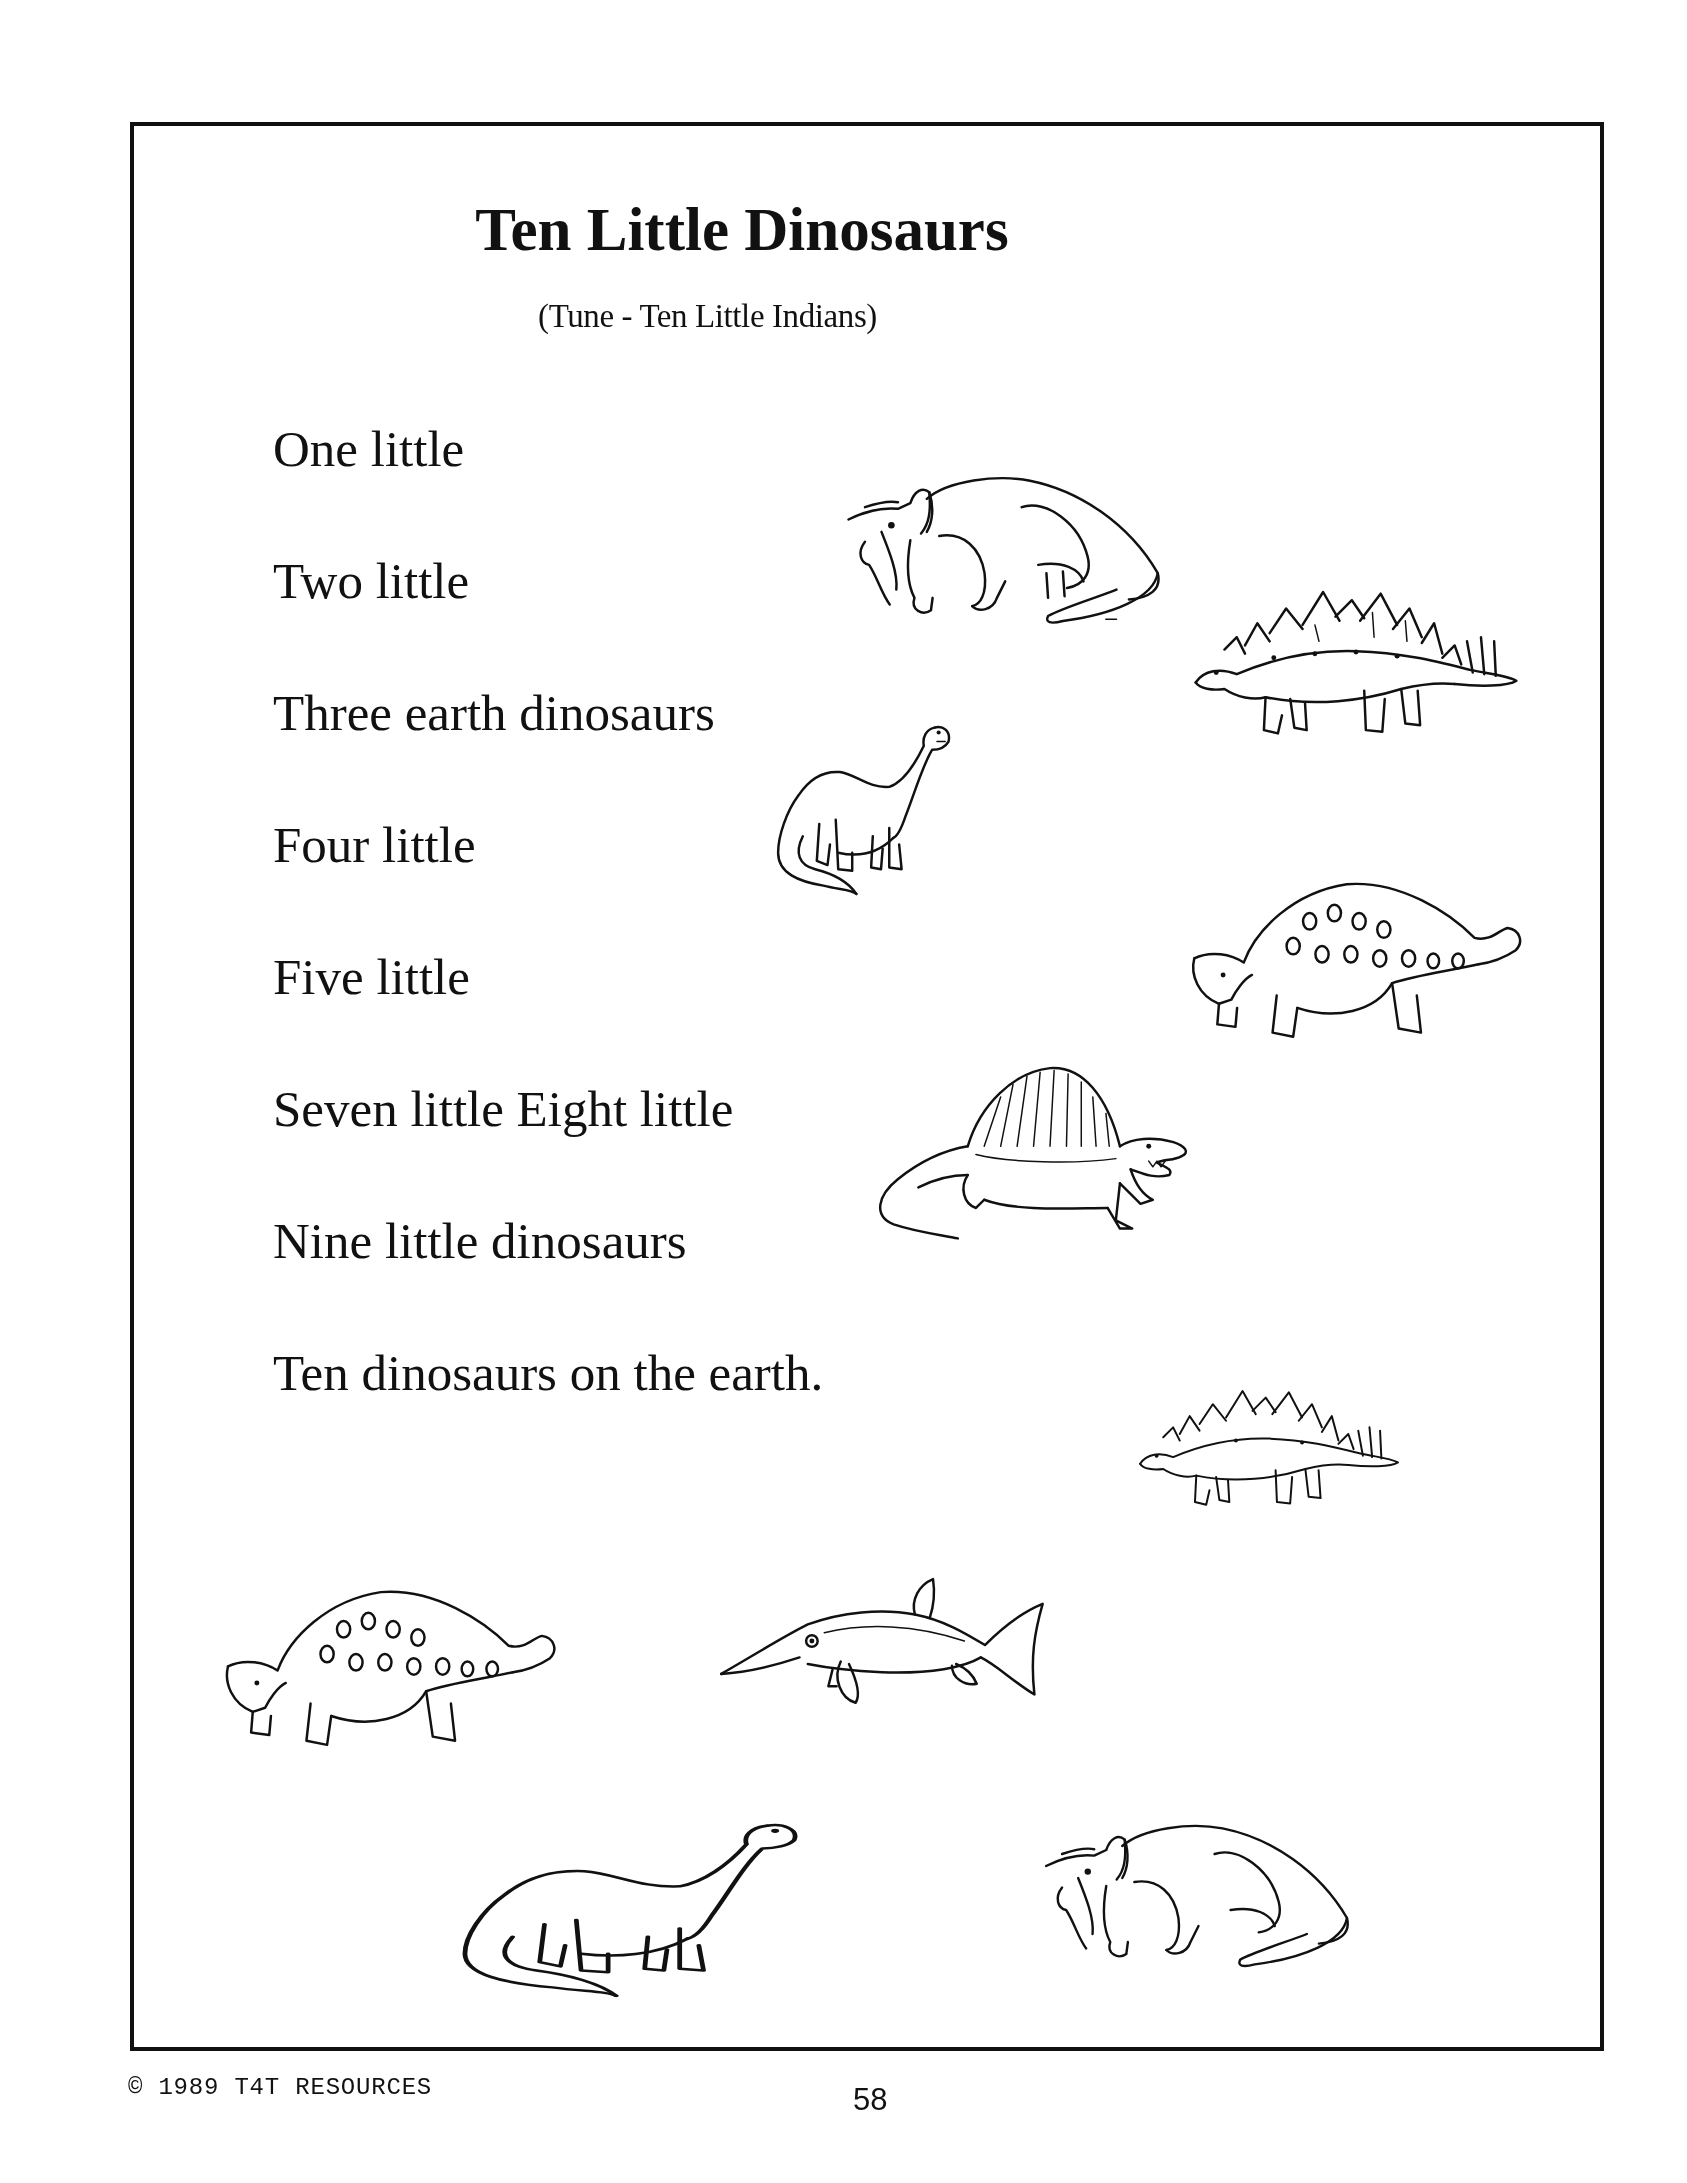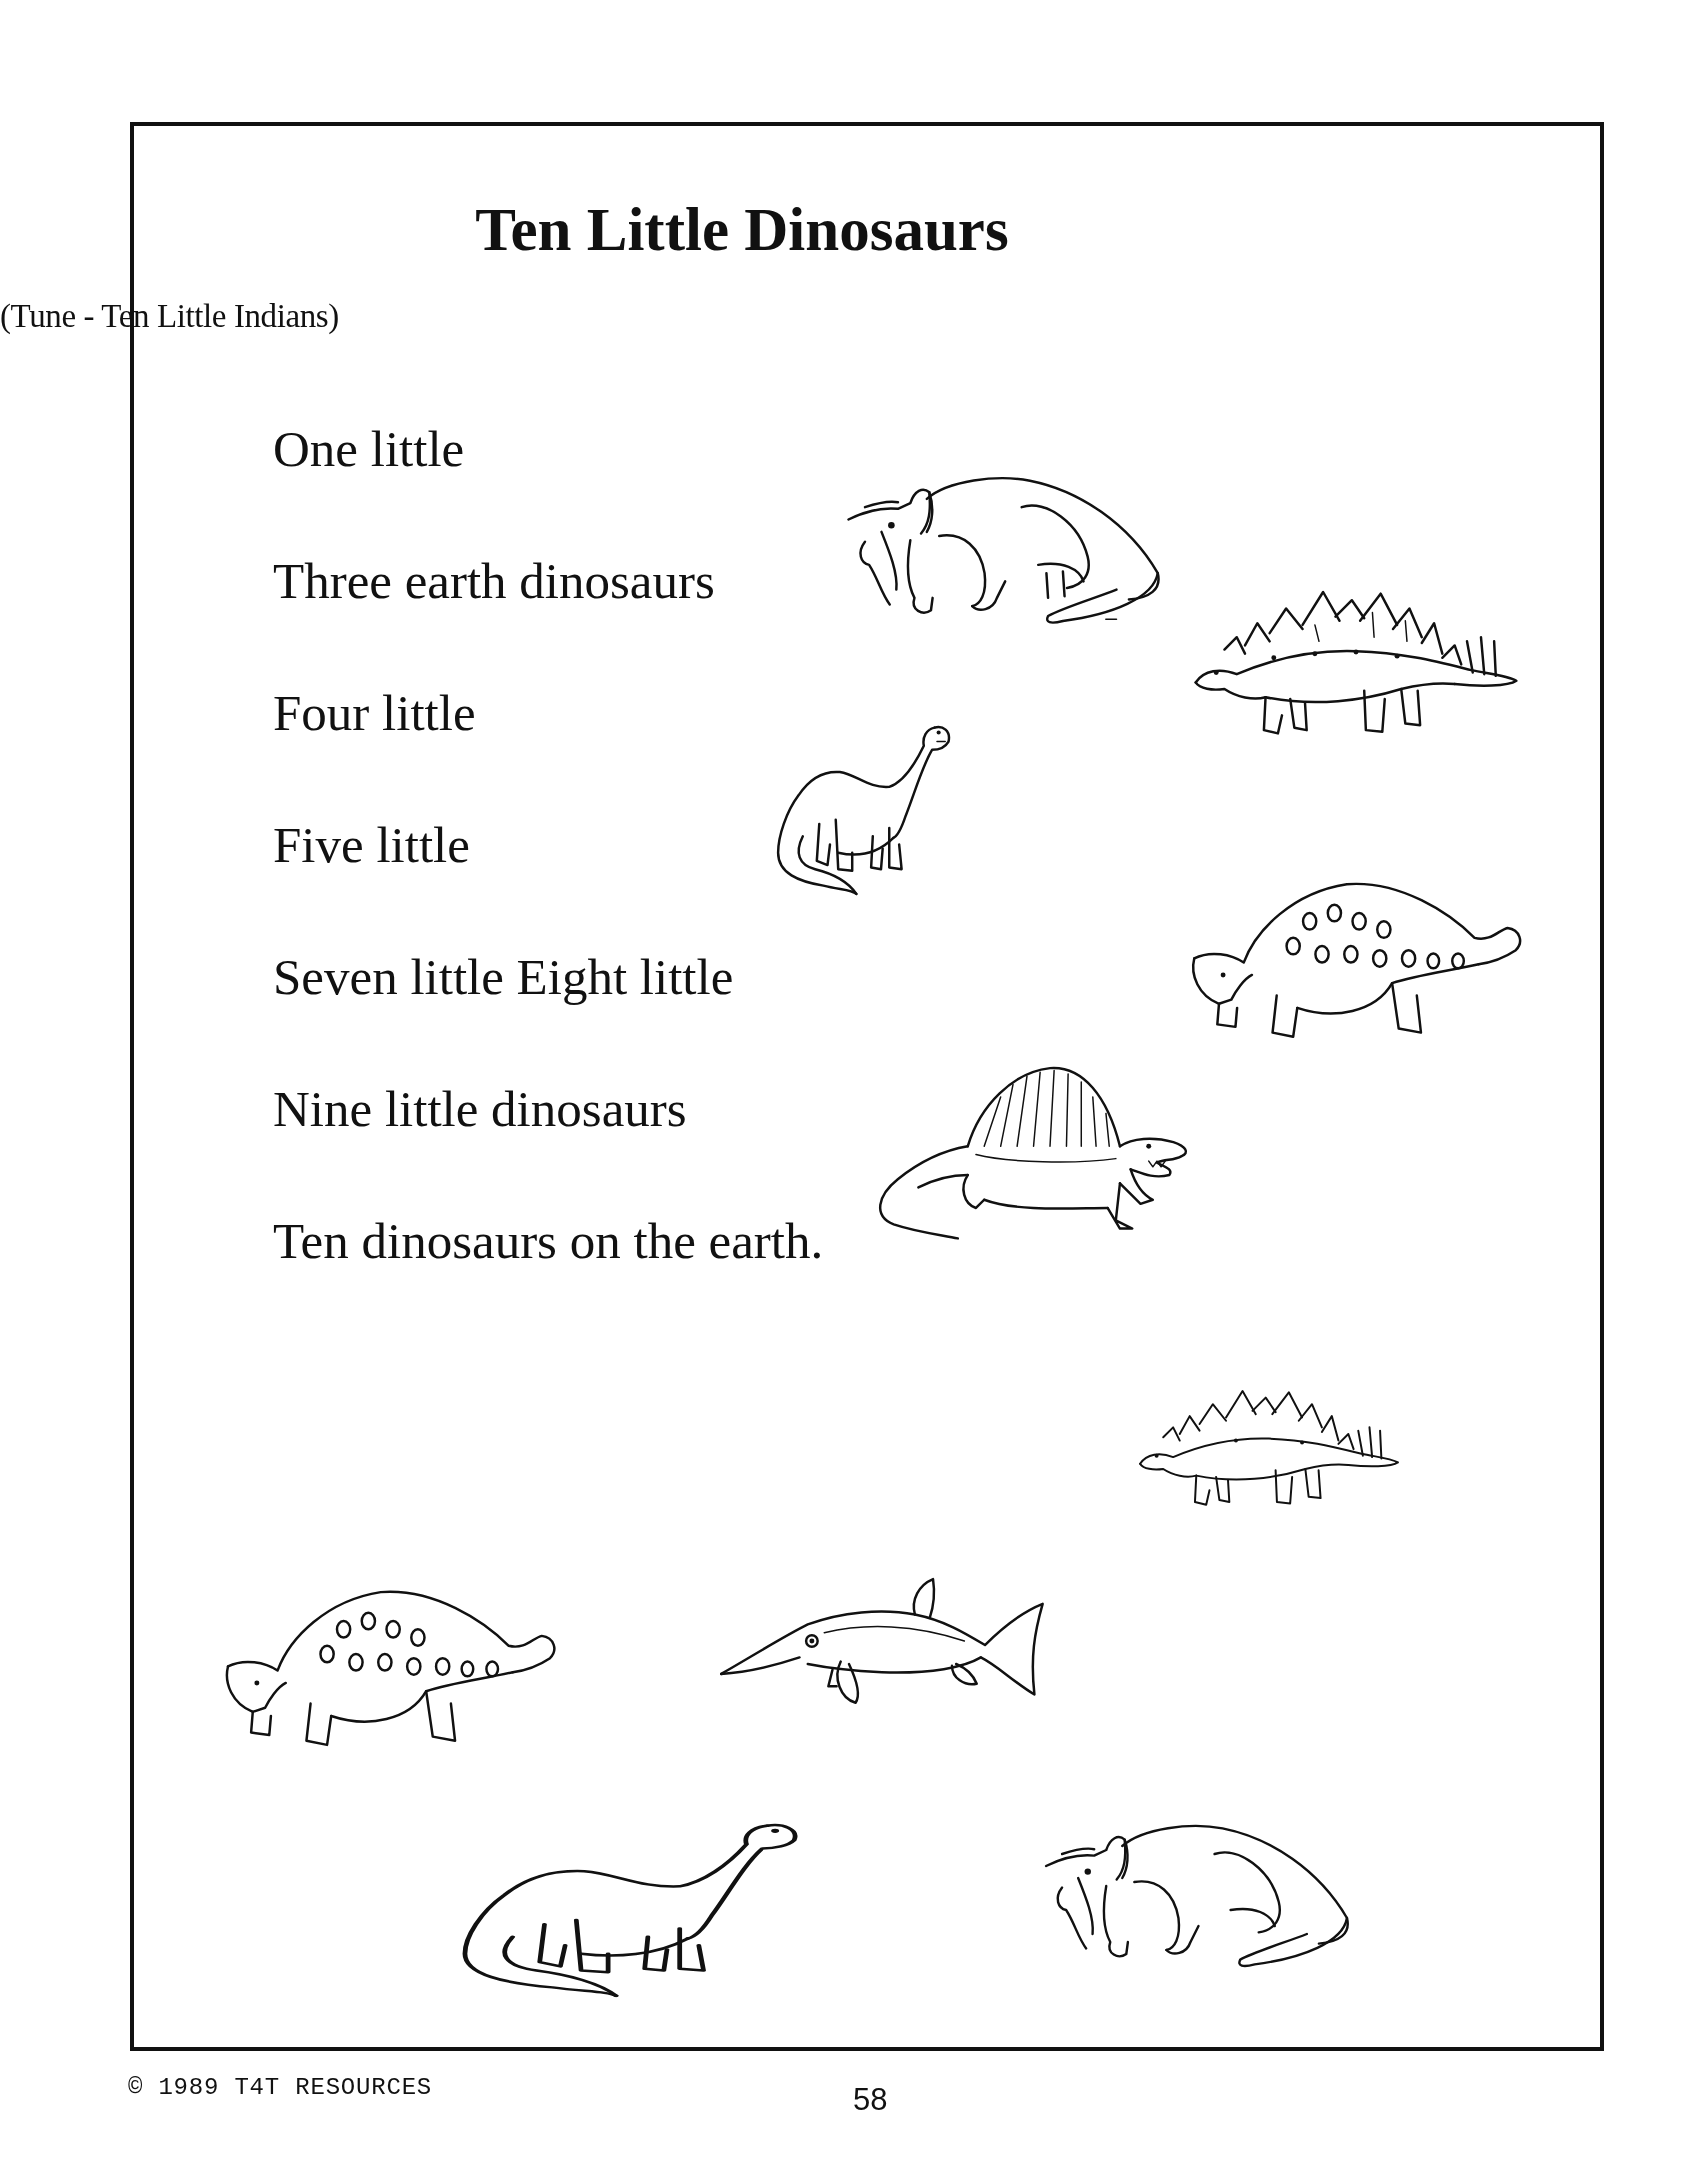--- a/index.html
+++ b/index.html
@@ -35,20 +35,21 @@
       font-size: 61px;
       line-height: 1;
       letter-spacing: 0px;
       margin: 0;
     }
     .subtitle {
       position: absolute;
       left: 0;
       width: 1415px;
       top: 300px;
+      text-align: center;
       font-family: "Liberation Serif", serif;
       font-size: 33px;
       line-height: 1;
       letter-spacing: -0.4px;
     }
     .verse {
       position: absolute;
       left: 265px;
       top: 375px;
       margin: 8px;
@@ -106,20 +107,21 @@
 </head>
 <body>
 
 <div class="frame"></div>
 
 <h1 class="title">Ten Little Dinosaurs</h1>
 <div class="subtitle">(Tune - Ten Little Indians)</div>
 
 <ul class="verse">
   <li>One little</li>
+  <li>Two little</li>
   <li>Three earth dinosaurs</li>
   <li>Four little</li>
   <li>Five little</li>
   <li>Seven little Eight little</li>
   <li>Nine little dinosaurs</li>
   <li>Ten dinosaurs on the earth.</li>
 </ul>
 
 <div class="dino" style="left:832px; top:474px; width:334px; height:157px;">
   <svg viewBox="0 0 405 190">

